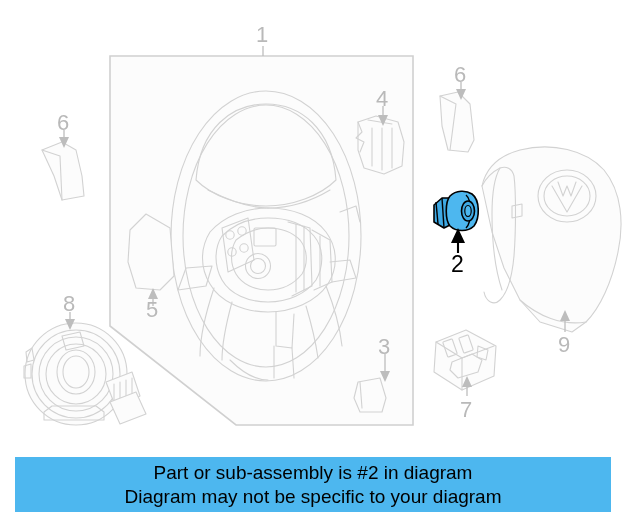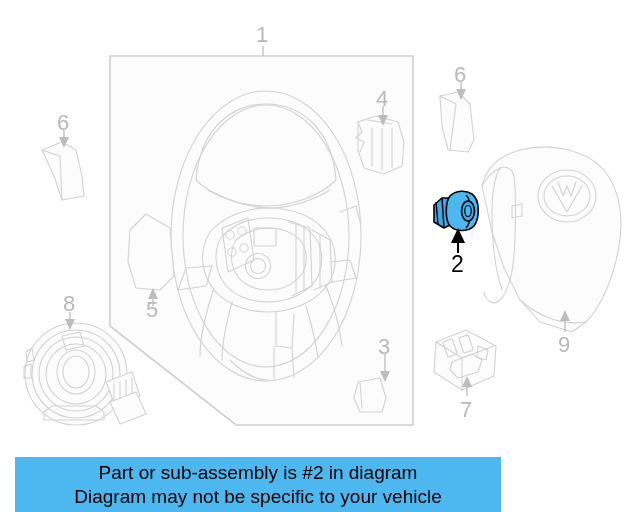--- a/index.html
+++ b/index.html
@@ -99,21 +99,21 @@
   .callout.highlight {
     color: #000000;
     font-size: 23px;
     font-weight: 400;
   }
 
   #footer-banner {
     position: absolute;
     left: 15px;
     top: 457px;
-    width: 486px;
+    width: 596px;
     height: 55px;
     background: #4db7ef;
     box-sizing: border-box;
     display: flex;
     flex-direction: column;
     align-items: center;
     justify-content: center;
   }
   #footer-banner .banner-line {
     font-family: "Liberation Sans", sans-serif;
@@ -322,16 +322,16 @@
   <div class="callout" style="left:454px; top:64px;">6</div>
 
   <div class="callout" style="left:460px; top:399px;">7</div>
 
   <div class="callout" style="left:63px; top:293px;">8</div>
 
   <div class="callout" style="left:558px; top:334px;">9</div>
 
   <div id="footer-banner">
     <div class="banner-line">Part or sub-assembly is #2 in diagram</div>
-    <div class="banner-line">Diagram may not be specific to your vehicle</div>
+    <div class="banner-line">Diagram may not be specific to your diagram</div>
   </div>
 
 </div>
 
 </body></html>

